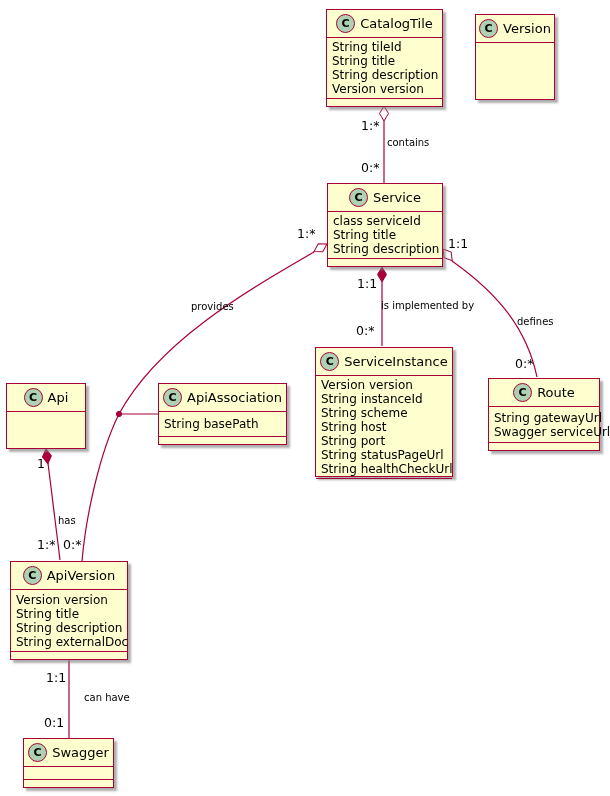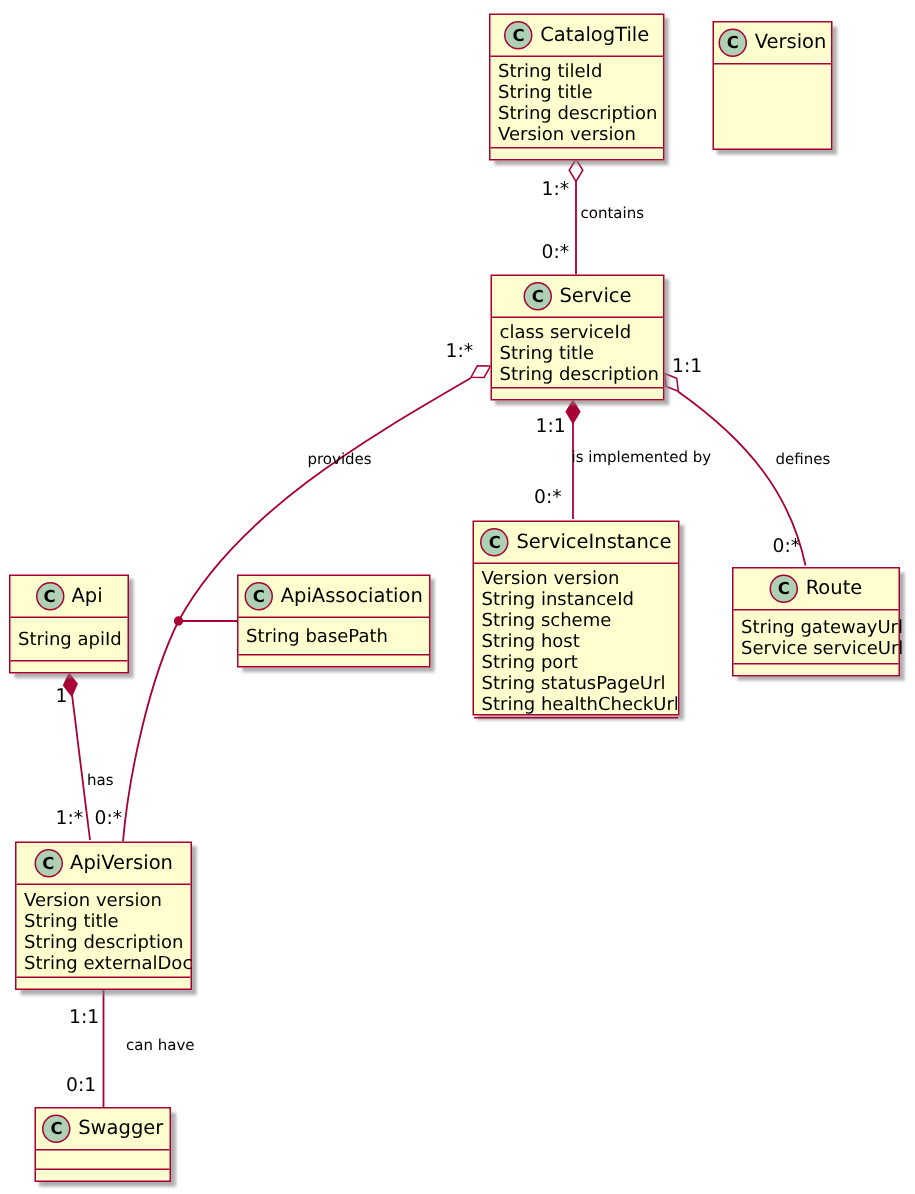--- a/index.html
+++ b/index.html
@@ -118,32 +118,29 @@
     <div class="cls-methods"></div>
   </div>
 
   <div class="uml-class" style="left:488px;top:378px;width:112px;height:73px">
     <div class="cls-header">
       <span class="circ">C</span>
       <span class="cls-name">Route</span>
     </div>
     <div class="cls-attrs">
       <div>String gatewayUrl</div>
-      <div>Service serviceUrl</div>
+      <div>Swagger serviceUrl</div>
     </div>
     <div class="cls-methods"></div>
   </div>
 
   <div class="uml-class" style="left:6px;top:383px;width:80px;height:66px">
     <div class="cls-header">
       <span class="circ">C</span>
       <span class="cls-name">Api</span>
-    </div>
-    <div class="cls-attrs">
-      <div>String apiId</div>
     </div>
     <div class="cls-methods"></div>
   </div>
 
   <div class="uml-class" style="left:158px;top:383px;width:129px;height:62px">
     <div class="cls-header">
       <span class="circ">C</span>
       <span class="cls-name">ApiAssociation</span>
     </div>
     <div class="cls-attrs">
@@ -177,25 +174,25 @@
 
   <div class="mult" style="left:361px;top:118px">1:*</div>
   <div class="edge-label" style="left:387px;top:137px">contains</div>
   <div class="mult" style="left:361px;top:160px">0:*</div>
 
   <div class="mult" style="left:357px;top:276px">1:1</div>
   <div class="edge-label" style="left:381px;top:300px">is implemented by</div>
   <div class="mult" style="left:356px;top:323px">0:*</div>
 
   <div class="mult" style="left:448px;top:236px">1:1</div>
-  <div class="edge-label" style="left:517px;top:301px">defines</div>
+  <div class="edge-label" style="left:517px;top:316px">defines</div>
   <div class="mult" style="left:515px;top:356px">0:*</div>
 
   <div class="mult" style="left:297px;top:226px">1:*</div>
-  <div class="edge-label" style="left:205px;top:301px">provides</div>
+  <div class="edge-label" style="left:191px;top:301px">provides</div>
   <div class="mult" style="left:63px;top:537px">0:*</div>
 
   <div class="mult" style="left:37px;top:456px">1</div>
   <div class="edge-label" style="left:58px;top:515px">has</div>
   <div class="mult" style="left:37px;top:537px">1:*</div>
 
   <div class="mult" style="left:46px;top:670px">1:1</div>
   <div class="edge-label" style="left:84px;top:692px">can have</div>
   <div class="mult" style="left:44px;top:715px">0:1</div>
 

